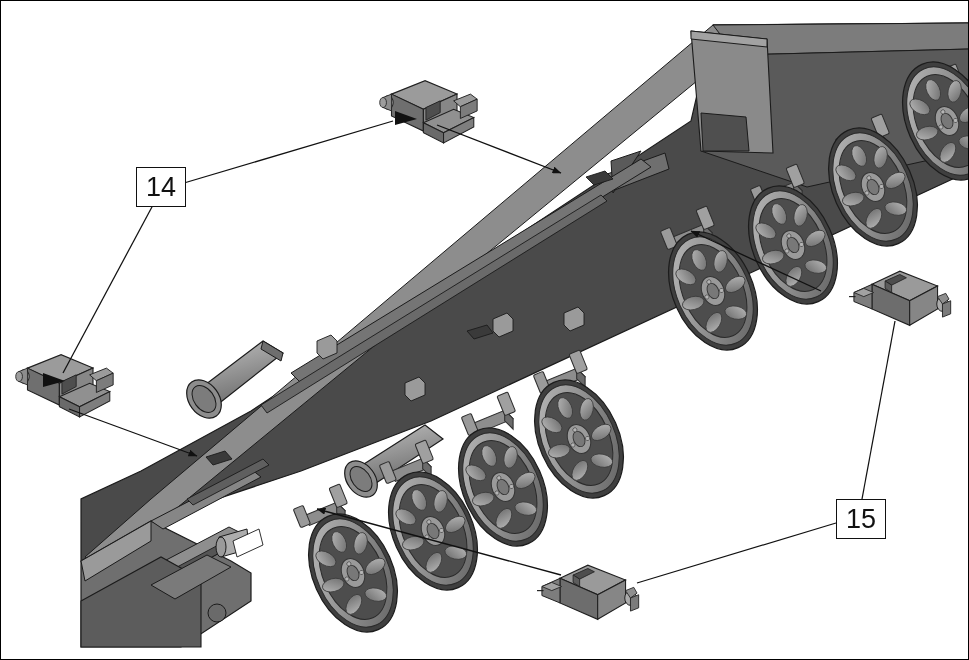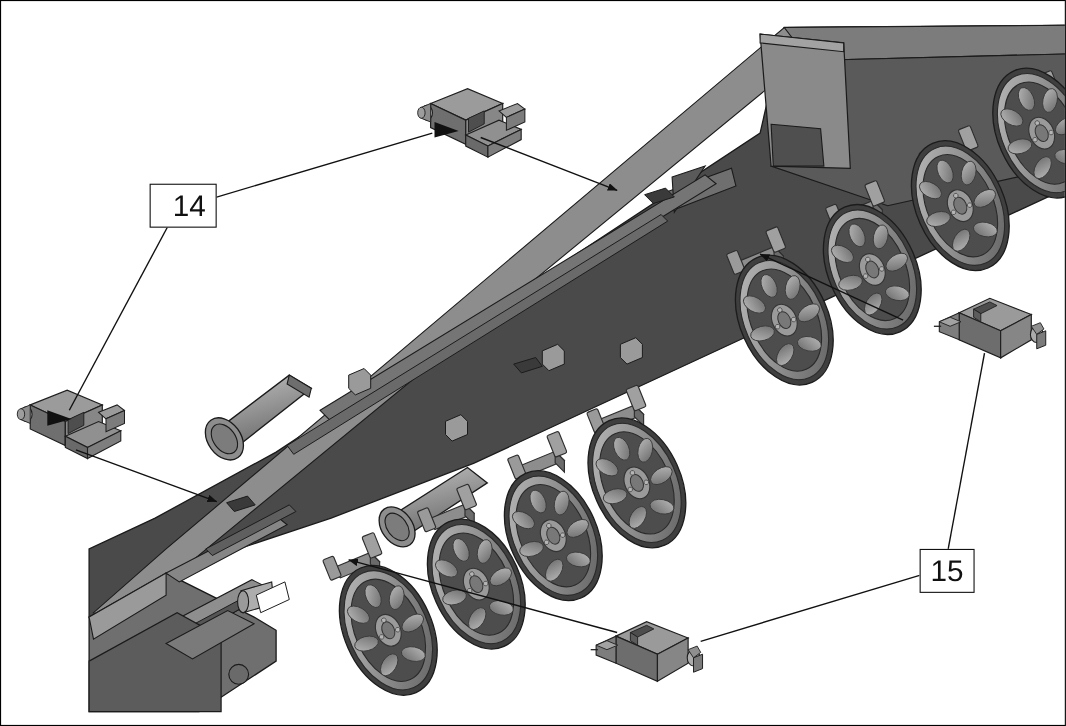--- a/index.html
+++ b/index.html
@@ -4,21 +4,21 @@
 <style>
   html,body{margin:0;padding:0;background:#fff;}
   body{font-family:"Liberation Sans", sans-serif;}
   #stage{position:relative;width:969px;height:660px;background:#ffffff;
          border:1px solid #000;box-sizing:border-box;overflow:hidden;}
   #cad{position:absolute;left:0;top:0;width:969px;height:660px;}
   .callout-box{position:absolute;border:1.6px solid #111;background:#fff;
       display:flex;align-items:center;justify-content:center;
       font-size:27px;color:#111;line-height:1;letter-spacing:0px;
       font-family:"Liberation Sans", sans-serif;}
-  #callout-14{left:135px;top:166px;width:48px;height:38px;padding-left:11px;}
+  #callout-14{left:135px;top:166px;width:48px;height:38px;}
   #callout-15{left:835px;top:498px;width:48px;height:38px;}
 </style>
 </head>
 <body>
 
 <div id="stage">
 
   <svg id="cad" viewBox="0 0 969 660">
     <defs>
       <marker id="arrowhead" markerWidth="9" markerHeight="7" refX="8.5" refY="3.5" orient="auto" markerUnits="userSpaceOnUse">

